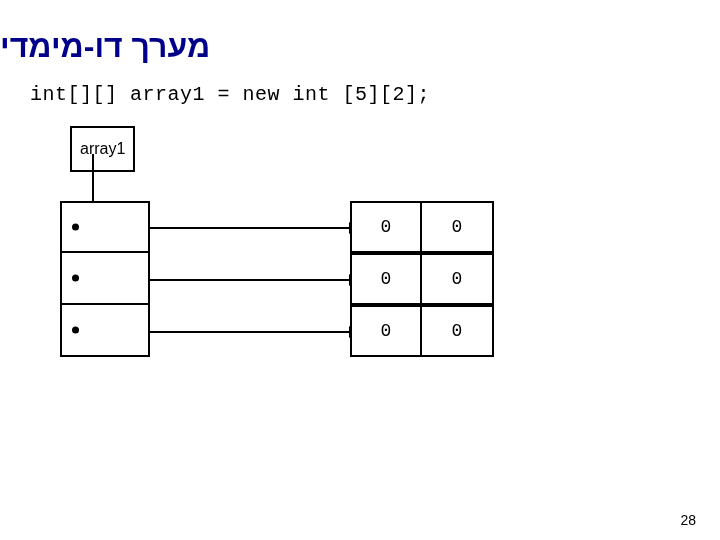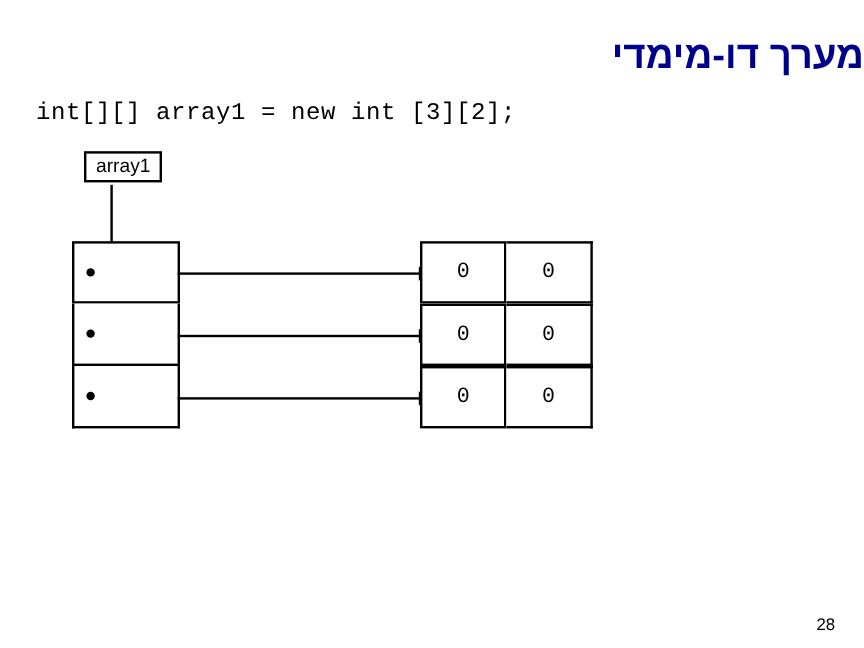--- a/index.html
+++ b/index.html
@@ -7,21 +7,21 @@
     body {
       width: 720px;
       height: 540px;
       background: #ffffff;
       font-family: 'Courier New', Courier, monospace;
       position: relative;
       overflow: hidden;
     }
 
     .title {
-      text-align: right;
+      text-align: left;
       font-family: Arial, sans-serif;
       font-size: 32px;
       font-weight: bold;
       color: #00008B;
       margin-top: 28px;
       margin-bottom: 18px;
       direction: rtl;
     }
 
     .code-line {
@@ -37,21 +37,21 @@
       margin-left: 40px;
       margin-top: 10px;
     }
 
     
     .array1-label {
       position: absolute;
       left: 30px;
       top: 0px;
       border: 2px solid #000;
-      padding: 2px 8px;
+      padding: 12px 8px;
       font-size: 16px;
       font-family: Arial, sans-serif;
       background: #fff;
       text-align: right;
     }
 
     
     .arrow-down {
       position: absolute;
       left: 52px;
@@ -158,21 +158,21 @@
       font-size: 14px;
       font-family: Arial, sans-serif;
       color: #000;
     }
   </style>
 </head>
 <body>
 
 <div class="title">מערך דו-מימדי</div>
 
-<div class="code-line">int[][] array1 = new int [3][2];</div>
+<div class="code-line">int[][] array1 = new int [5][2];</div>
 
 <div class="diagram" style="position:relative; height:310px;">
 
   <div class="array1-label">array1</div>
 
   <div class="arrow-down"></div>
 
   <div class="ref-column">
     <div class="ref-cell ref-cell-0" style="position:absolute; top:0;">
       <span class="dot"></span>

